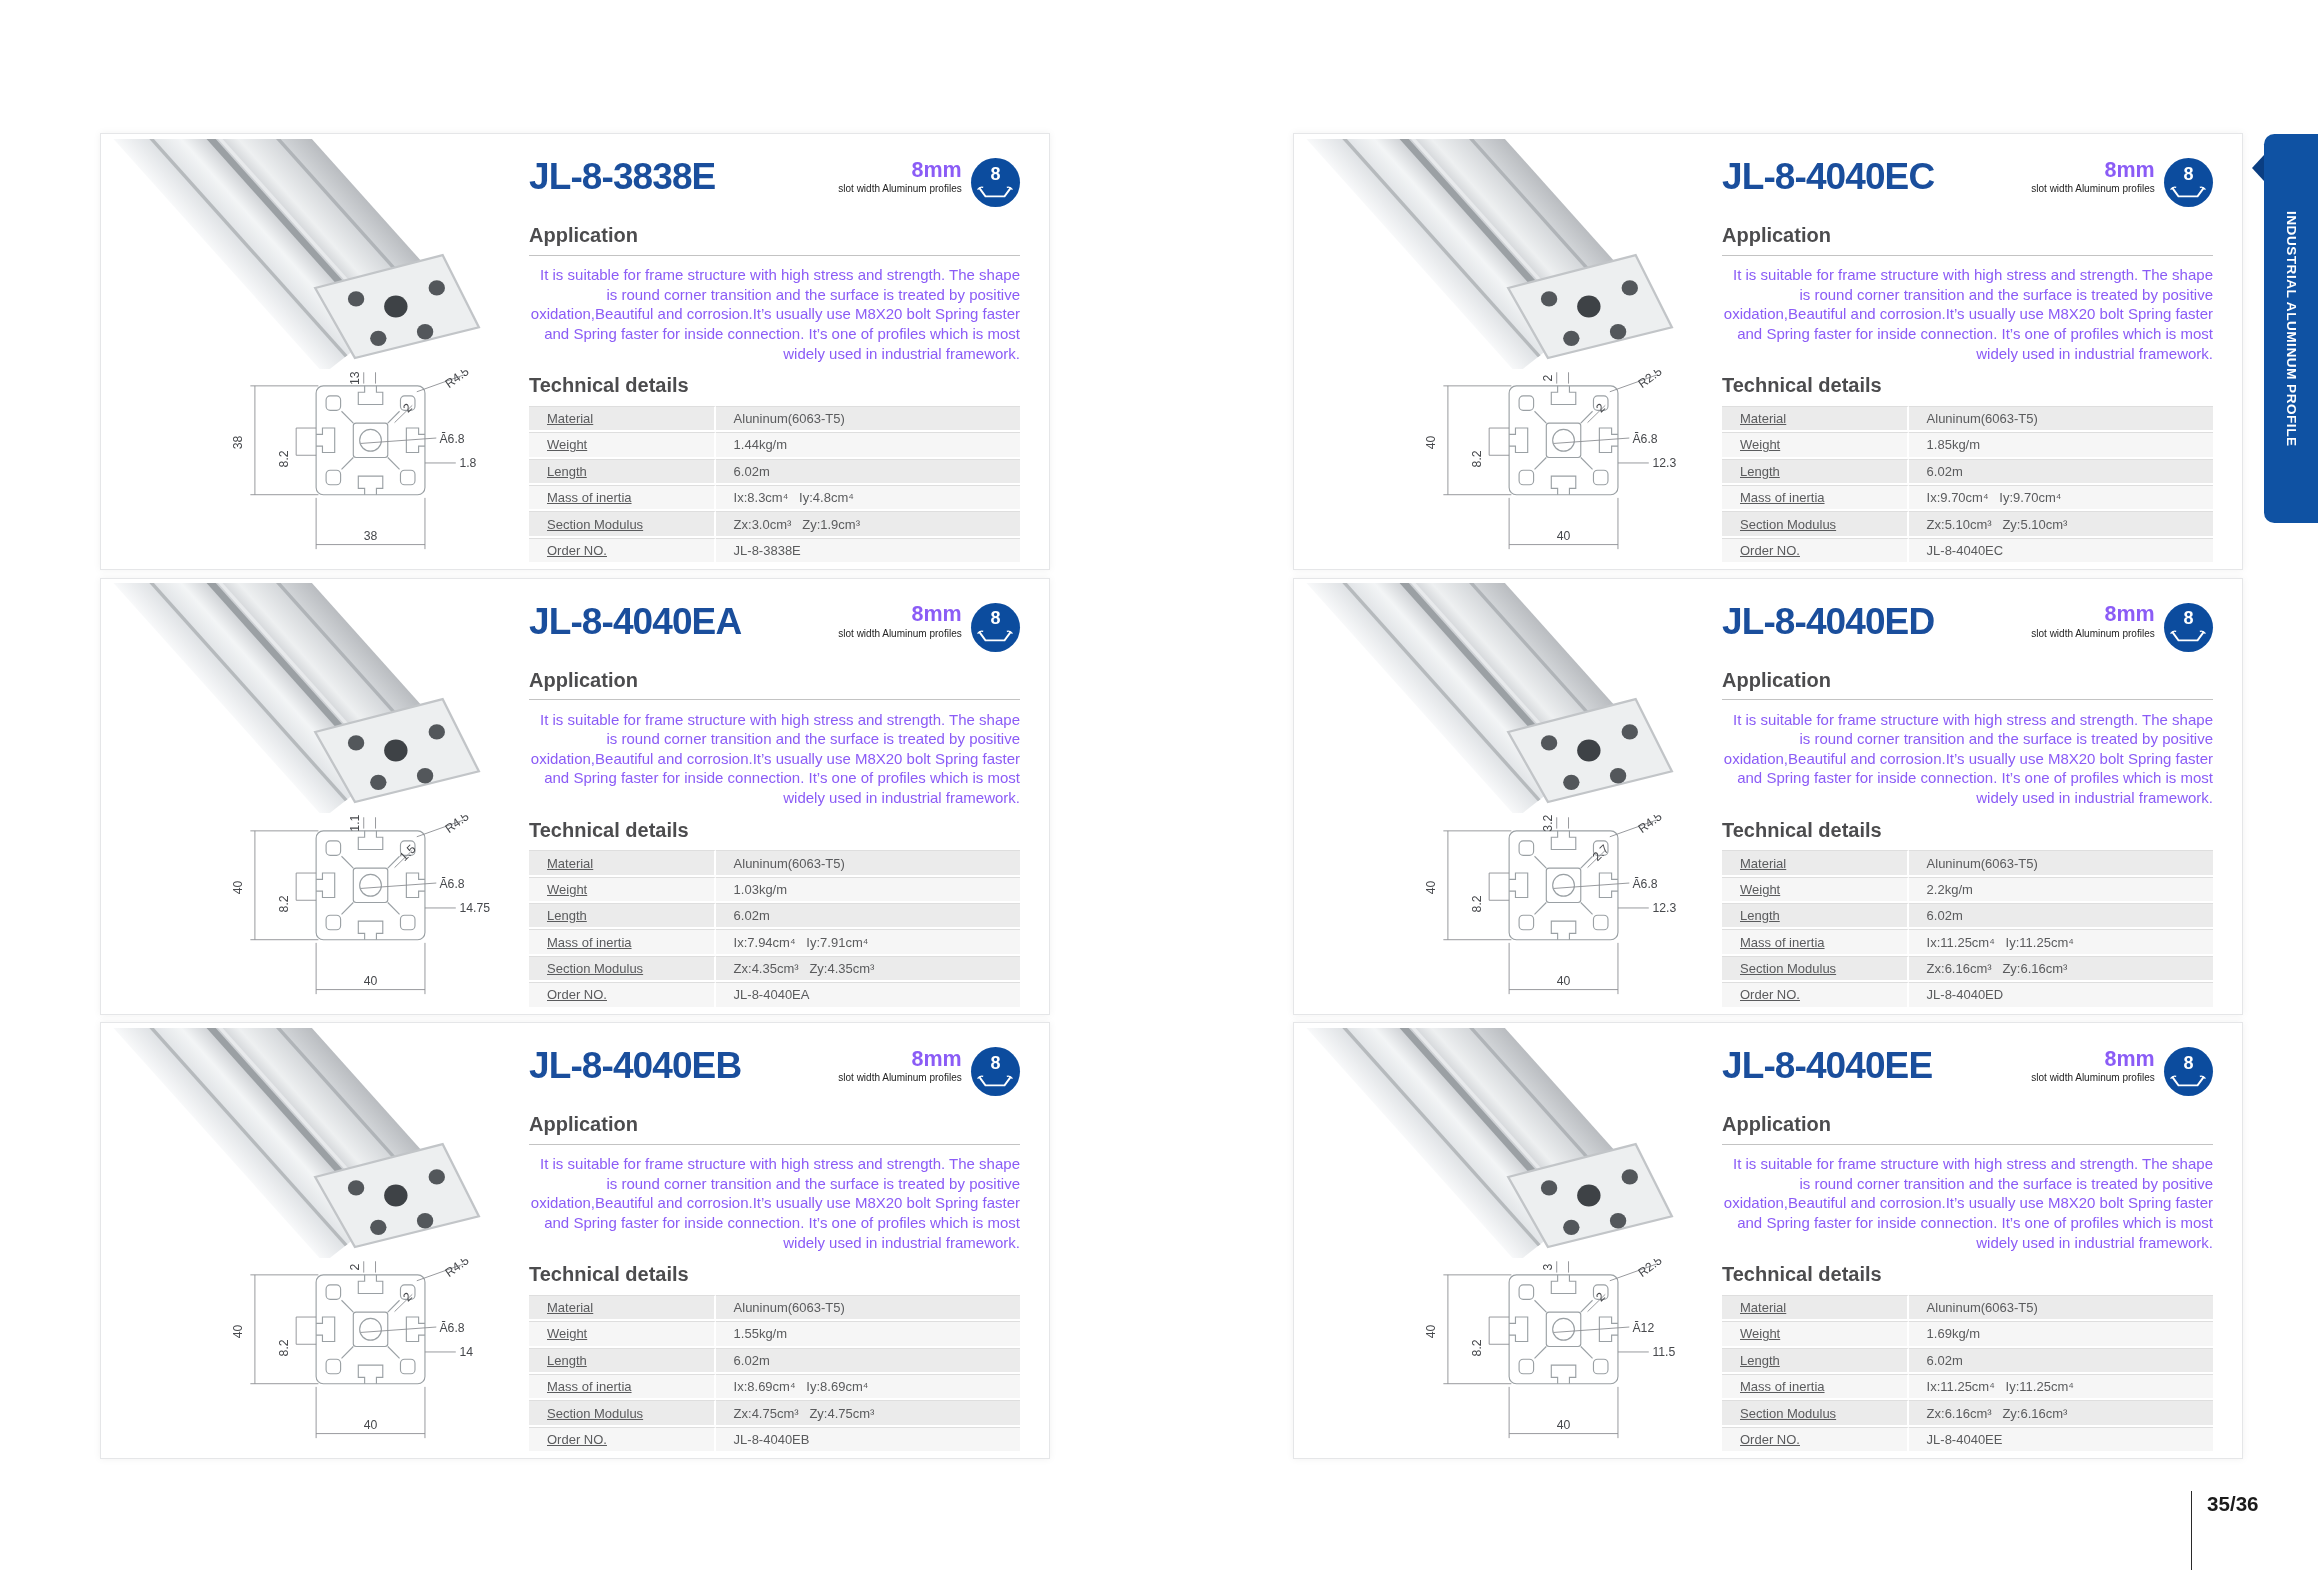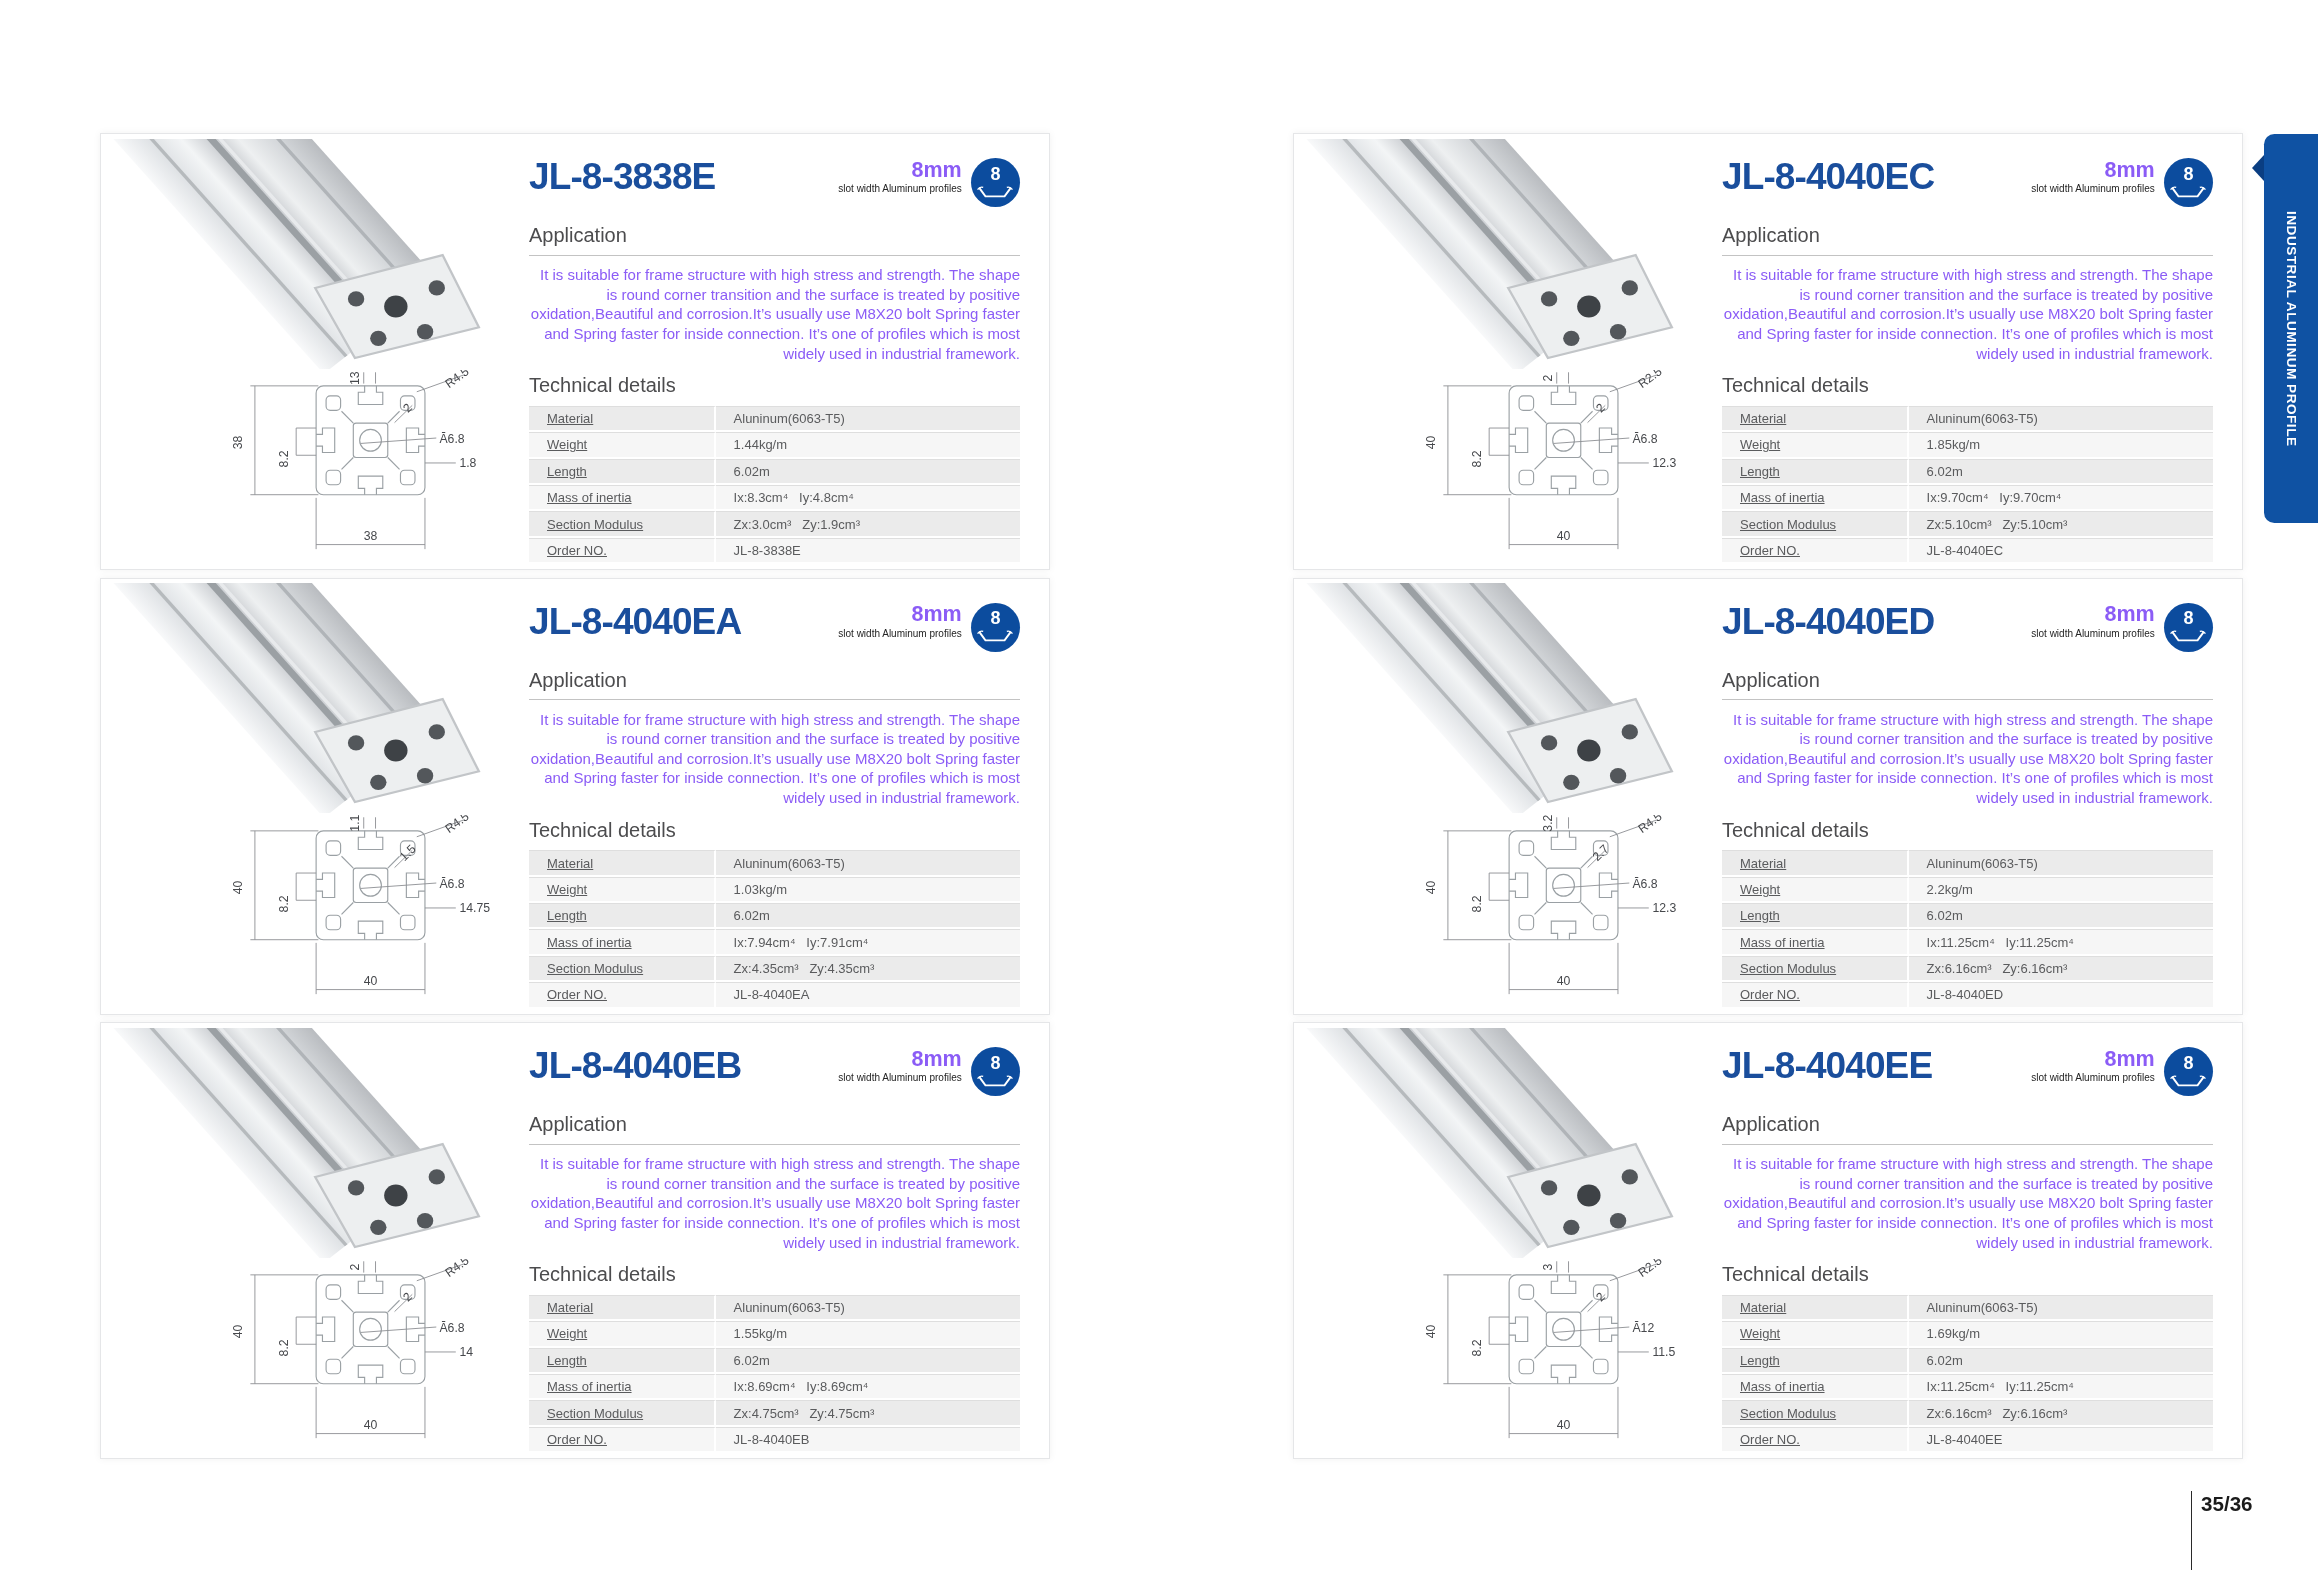--- a/index.html
+++ b/index.html
@@ -29,21 +29,21 @@
   .title { font-size:37px; font-weight:700; letter-spacing:-0.9px; color:#1a4e9c; line-height:1.05; }
   .slot-block { margin-left:auto; text-align:right; padding-top:0.9px; }
   .slot-size { font-size:21.5px; font-weight:700; color:#8b5cf6; line-height:1.05; }
   .slot-caption { font-size:10px; color:#242424; margin-top:1.9px; }
   .slot-icon { width:49px; height:49px; border-radius:50%; background:#0c4c9e;
     margin-left:9.3px; position:relative; flex:none; }
   .icon-num { position:absolute; top:5.6px; left:0; right:0; text-align:center;
     color:#fff; font-size:18px; font-weight:700; }
   .icon-bowl { position:absolute; left:6px; bottom:7.5px; width:36px; height:14px; }
 
-  .sec { font-size:20px; font-weight:400; color:#4c4c4e; }
+  .sec { font-size:20px; font-weight:700; color:#4c4c4e; }
   .app-sec { margin-top:17px; }
   .rule { height:1.4px; background:#c3c3c3; margin-top:7.5px; }
   .app-text { margin-top:9.3px; font-size:15px; line-height:19.6px; color:#8b5cf6;text-align:right; }
   .tech-sec { margin-top:11.2px; }
 
   table.specs { width:100%; margin-top:6.5px; border-collapse:separate; border-spacing:0 2.3px; }
   table.specs td { font-size:13px; color:#5a5b5d; padding:4.2px 0 4.2px 18px;
     border-top:0.9px solid #dedede; white-space:pre-wrap; }
   table.specs td:first-child { width:38%; border-right:2.8px solid #fff;text-decoration:underline; }
   table.specs tr:nth-child(odd) td { background:#ebebeb; }
@@ -54,21 +54,21 @@
     background:#0f52a3; border-radius:10.3px 0 0 10.3px; display:flex;
     align-items:center; justify-content:center; }
   .side-tab-label { writing-mode:vertical-rl; color:#fff; font-weight:700;
     font-size:13.6px; letter-spacing:0.5px; white-space:nowrap; }
   .tab-notch { position:absolute; left:-12px; top:20.6px; width:0; height:0;
     border-top:13px solid transparent; border-bottom:13px solid transparent;
     border-right:12px solid #0a3e82; }
 
   
   .page-number { position:absolute; left:2191px; top:1491px; height:79px;
-    border-left:1.9px solid #2a2a2a; padding-left:9px; font-size:20.6px;
+    border-left:1.9px solid #2a2a2a; padding-left:15px; font-size:20.6px;
     font-weight:600; color:#1b1b1b; line-height:1.25; }
 </style>
 </head>
 <body>
 
 <svg width="0" height="0" style="position:absolute" aria-hidden="true">
   <defs>
     <linearGradient id="metal" x1="0" y1="0" x2="1" y2="0">
       <stop offset="0" stop-color="#f8f9fa"></stop>
       <stop offset="0.18" stop-color="#dfe2e5"></stop>

